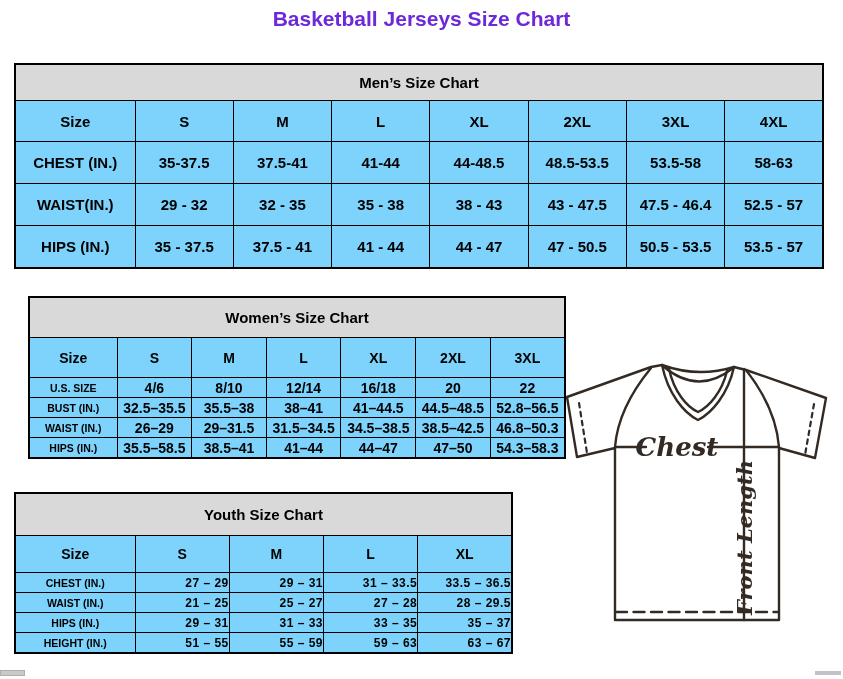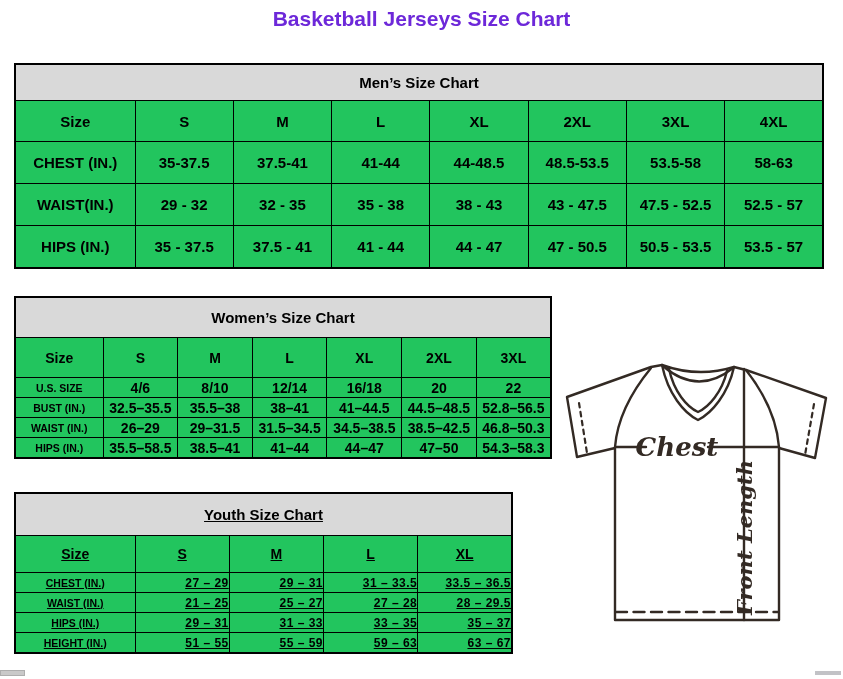--- a/index.html
+++ b/index.html
@@ -6,43 +6,43 @@
   body{
     width:843px;height:679px;position:relative;background:#ffffff;
     font-family:"Liberation Sans",sans-serif;overflow:hidden;
   }
   .page-title{
     position:absolute;top:7px;left:0;width:843px;text-align:center;
     font-size:21px;font-weight:bold;color:#6d28d9;letter-spacing:0px;
   }
   table{
     position:absolute;border-collapse:collapse;table-layout:fixed;
-    background:#22c55e;border:2px solid #000;
+    background:#7dd3fc;border:2px solid #000;
   }
   th,td{
     border:1.5px solid #000;text-align:center;vertical-align:middle;
     font-family:"Liberation Sans",sans-serif;font-weight:bold;color:#000;padding:0;
     overflow:hidden;white-space:nowrap;
   }
   .title-row th{background:#d9d9d9;font-size:15px;}
   
   .men-table{left:14px;top:63px;width:810px;}
   .men-table .title-row th{height:35px;}
   .men-table .size-row th{height:40px;font-size:15px;}
   .men-table tbody tr th,.men-table tbody tr td{height:41px;font-size:15px;}
   .men-table .c-label{width:120px;}
   
-  .women-table{left:14px;top:296px;width:538px;padding-left:15px;}
+  .women-table{left:28px;top:296px;width:538px;padding-left:15px;}
   .women-table .title-row th{height:39px;}
   .women-table .size-row th{height:39px;font-size:14px;}
   .women-table tbody th{font-size:10.5px;height:19px;}
   .women-table tbody td{font-size:14px;}
   .women-table .c-label{width:88px;}
   
-  .youth-table{left:14px;top:492px;width:499px;text-decoration:underline;}
+  .youth-table{left:14px;top:492px;width:499px;}
   .youth-table .title-row th{height:41px;}
   .youth-table .size-row th{height:36px;font-size:14px;}
   .youth-table tbody th{font-size:10.5px;height:19px;}
   .youth-table tbody td{font-size:12px;letter-spacing:0.5px;text-align:right;}
   .youth-table .c-label{width:120px;}
   
   .jersey{position:absolute;left:556px;top:356px;width:282px;height:278px;}
   .jersey svg{display:block;}
   .diagram-text{
     font-family:"DejaVu Serif",serif;font-style:italic;font-weight:bold;fill:#332a24;
@@ -95,21 +95,21 @@
         <td>53.5-58</td>
         <td>58-63</td>
       </tr>
       <tr>
         <th>WAIST(IN.)</th>
         <td>29 - 32</td>
         <td>32 - 35</td>
         <td>35 - 38</td>
         <td>38 - 43</td>
         <td>43 - 47.5</td>
-        <td>47.5 - 52.5</td>
+        <td>47.5 - 46.4</td>
         <td>52.5 - 57</td>
       </tr>
       <tr>
         <th>HIPS (IN.)</th>
         <td>35 - 37.5</td>
         <td>37.5 - 41</td>
         <td>41 - 44</td>
         <td>44 - 47</td>
         <td>47 - 50.5</td>
         <td>50.5 - 53.5</td>

